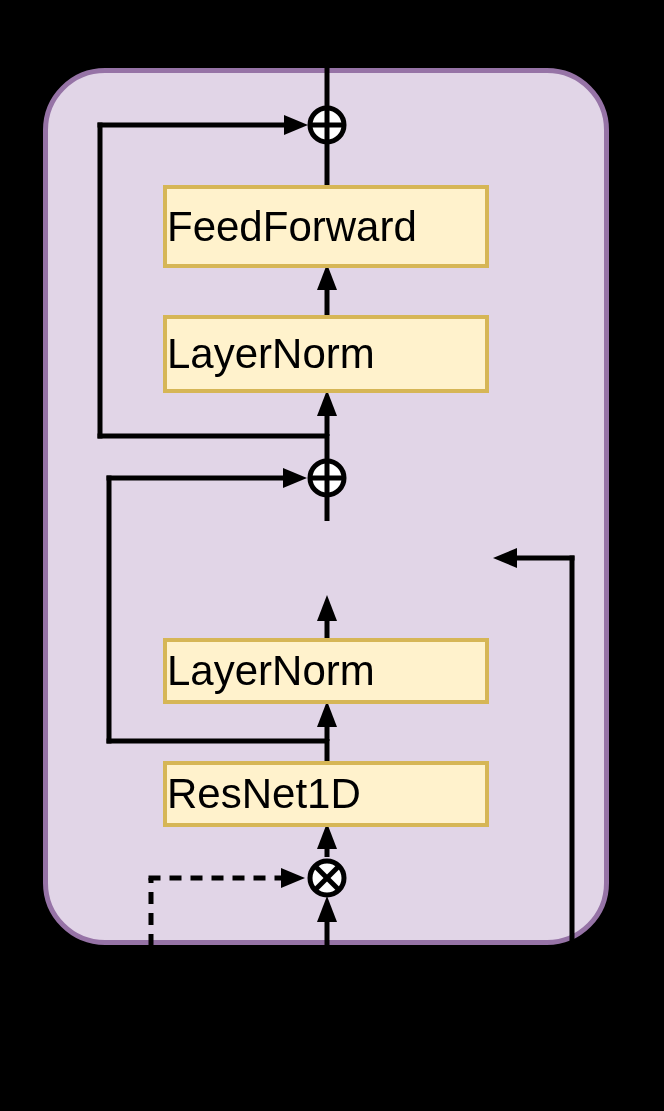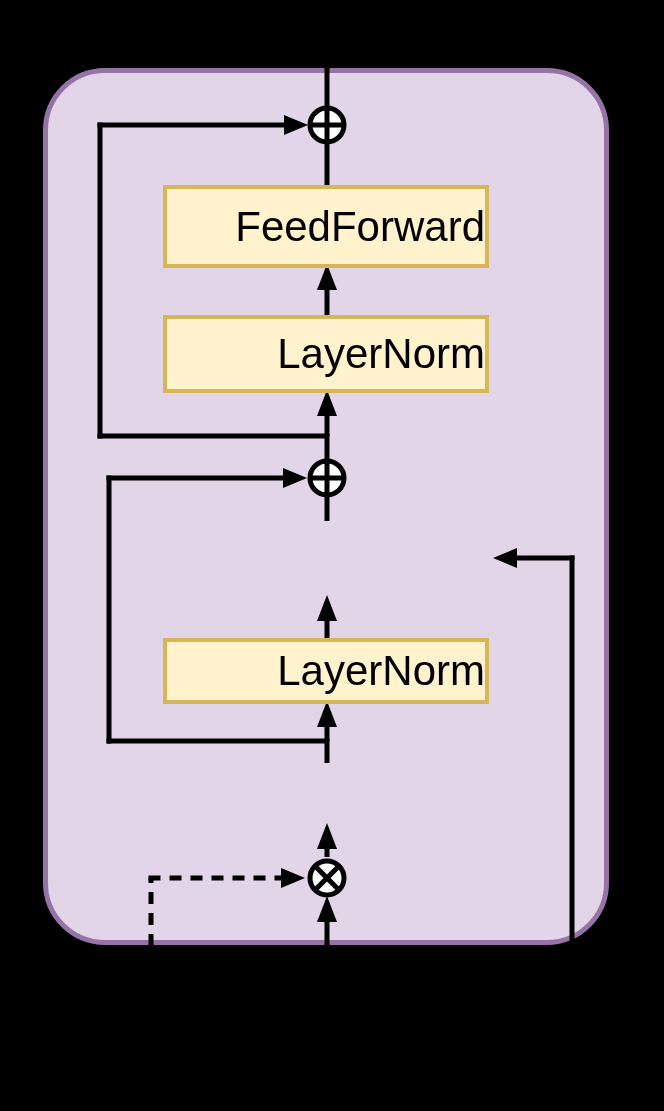--- a/index.html
+++ b/index.html
@@ -35,21 +35,21 @@
   }
   .node {
     position: absolute;
     left: 163px;
     width: 326px;
     box-sizing: border-box;
     background: #FFF2CC;
     border: 4px solid #D6B656;
     display: flex;
     align-items: center;
-    justify-content: flex-end;
+    justify-content: flex-start;
   }
   .node span {
     font-size: 42px;
     color: #000000;
     line-height: 1;
     white-space: nowrap;
   }
   .node-feedforward   { top: 185px; height: 83px; }
   .node-layernorm-top { top: 315px; height: 78px; }
   .node-cross-attn    { top: 519px; height: 79px; }
@@ -131,14 +131,17 @@
 
   <div class="node node-feedforward">
     <span>FeedForward</span>
   </div>
   <div class="node node-layernorm-top">
     <span>LayerNorm</span>
   </div>
   <div class="node node-layernorm-bot">
     <span>LayerNorm</span>
   </div>
+  <div class="node node-resnet1d">
+    <span>ResNet1D</span>
+  </div>
 
 </div>
 
 </body></html>

